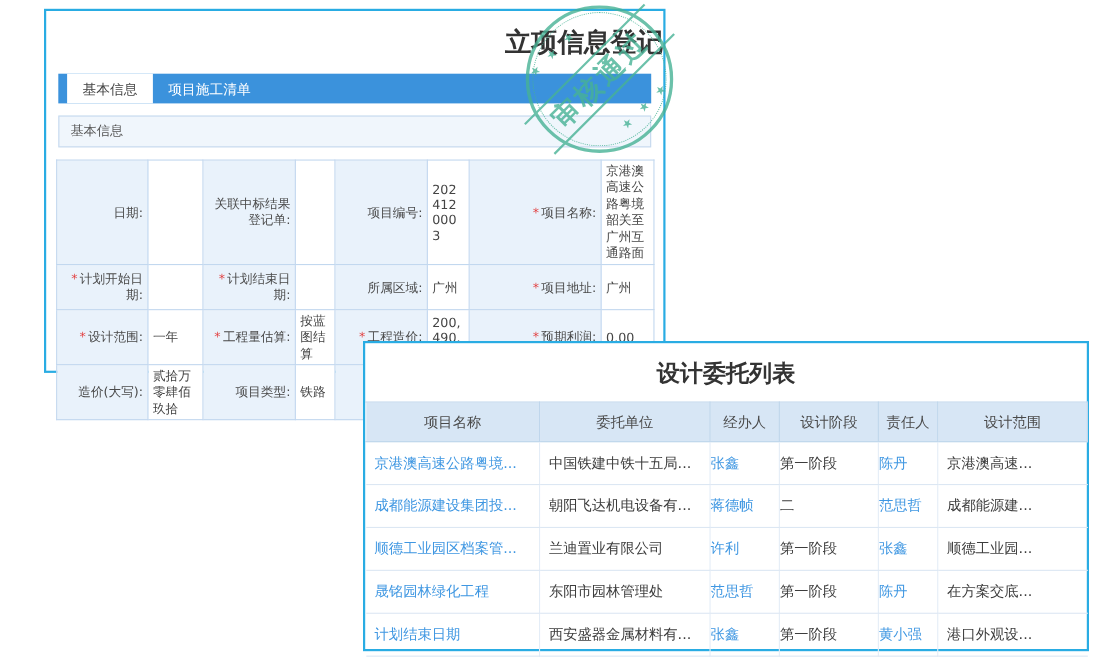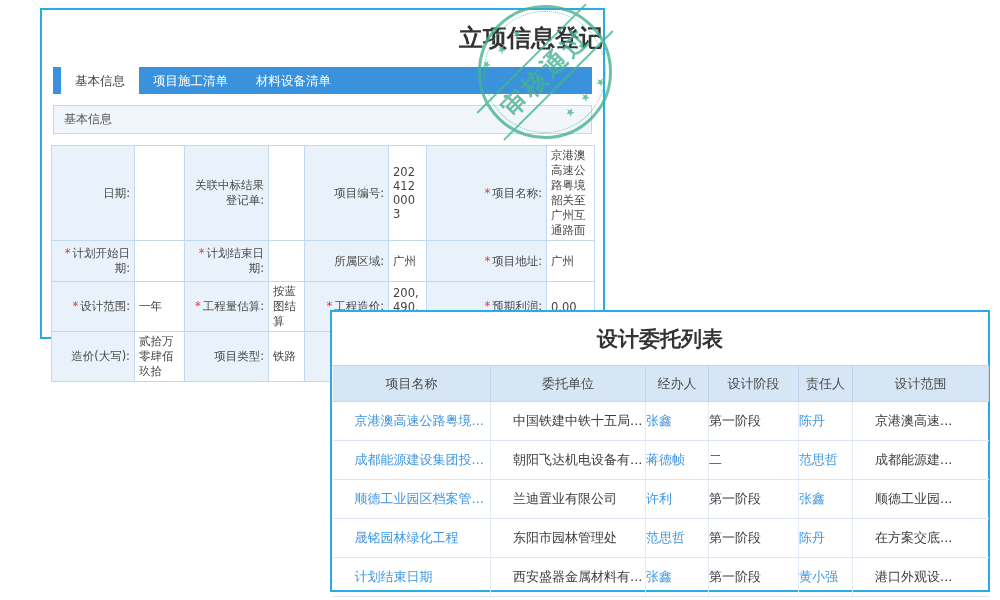--- a/index.html
+++ b/index.html
@@ -41,34 +41,33 @@
   .panel2 { position:absolute; left:330px; top:310px; width:660px; height:282px;
             background:#fff; border:2px solid #29ace3; }
   .p2-title { text-align:center; padding:13px 0 12px 0; font-size:21px; font-weight:bold; color:#333; }
   .listtbl { width:100%; border-collapse:collapse; table-layout:fixed; font-size:13px; }
   .listtbl th { background:#d7e6f5; color:#4a4a4a; font-weight:normal; height:36px;
                 border:1px solid #bfd6ec; border-left-width:0; font-size:13px; }
   .listtbl th:first-child { border-left-width:1px; border-left-color:transparent; }
   .listtbl td { height:39px; border-bottom:1px solid #dce7f3; border-right:1px solid #e4edf7;
                 color:#3d3d3d; overflow:hidden; white-space:nowrap; }
   .listtbl td:last-child { border-right:none; }
-  .c-left { text-align:left; padding-left:22px; }
+  .c-left { text-align:left; padding-left:8px; }
   .c-center { }
   .link { color:#3f97e2; cursor:pointer; }
 </style>
 </head>
 <body>
 
 <div class="panel1">
   <div class="p1-title">立项信息登记</div>
 
   <div class="tabbar">
     <div class="tab active">基本信息</div>
     <div class="tab">项目施工清单</div>
-    <div class="tab">材料设备清单</div>
   </div>
 
   <div class="section-hd">基本信息</div>
 
   <table class="formtbl">
     <colgroup>
       <col style="width:83px">
         <col style="width:50px">
         <col style="width:84px">
         <col style="width:36px">

